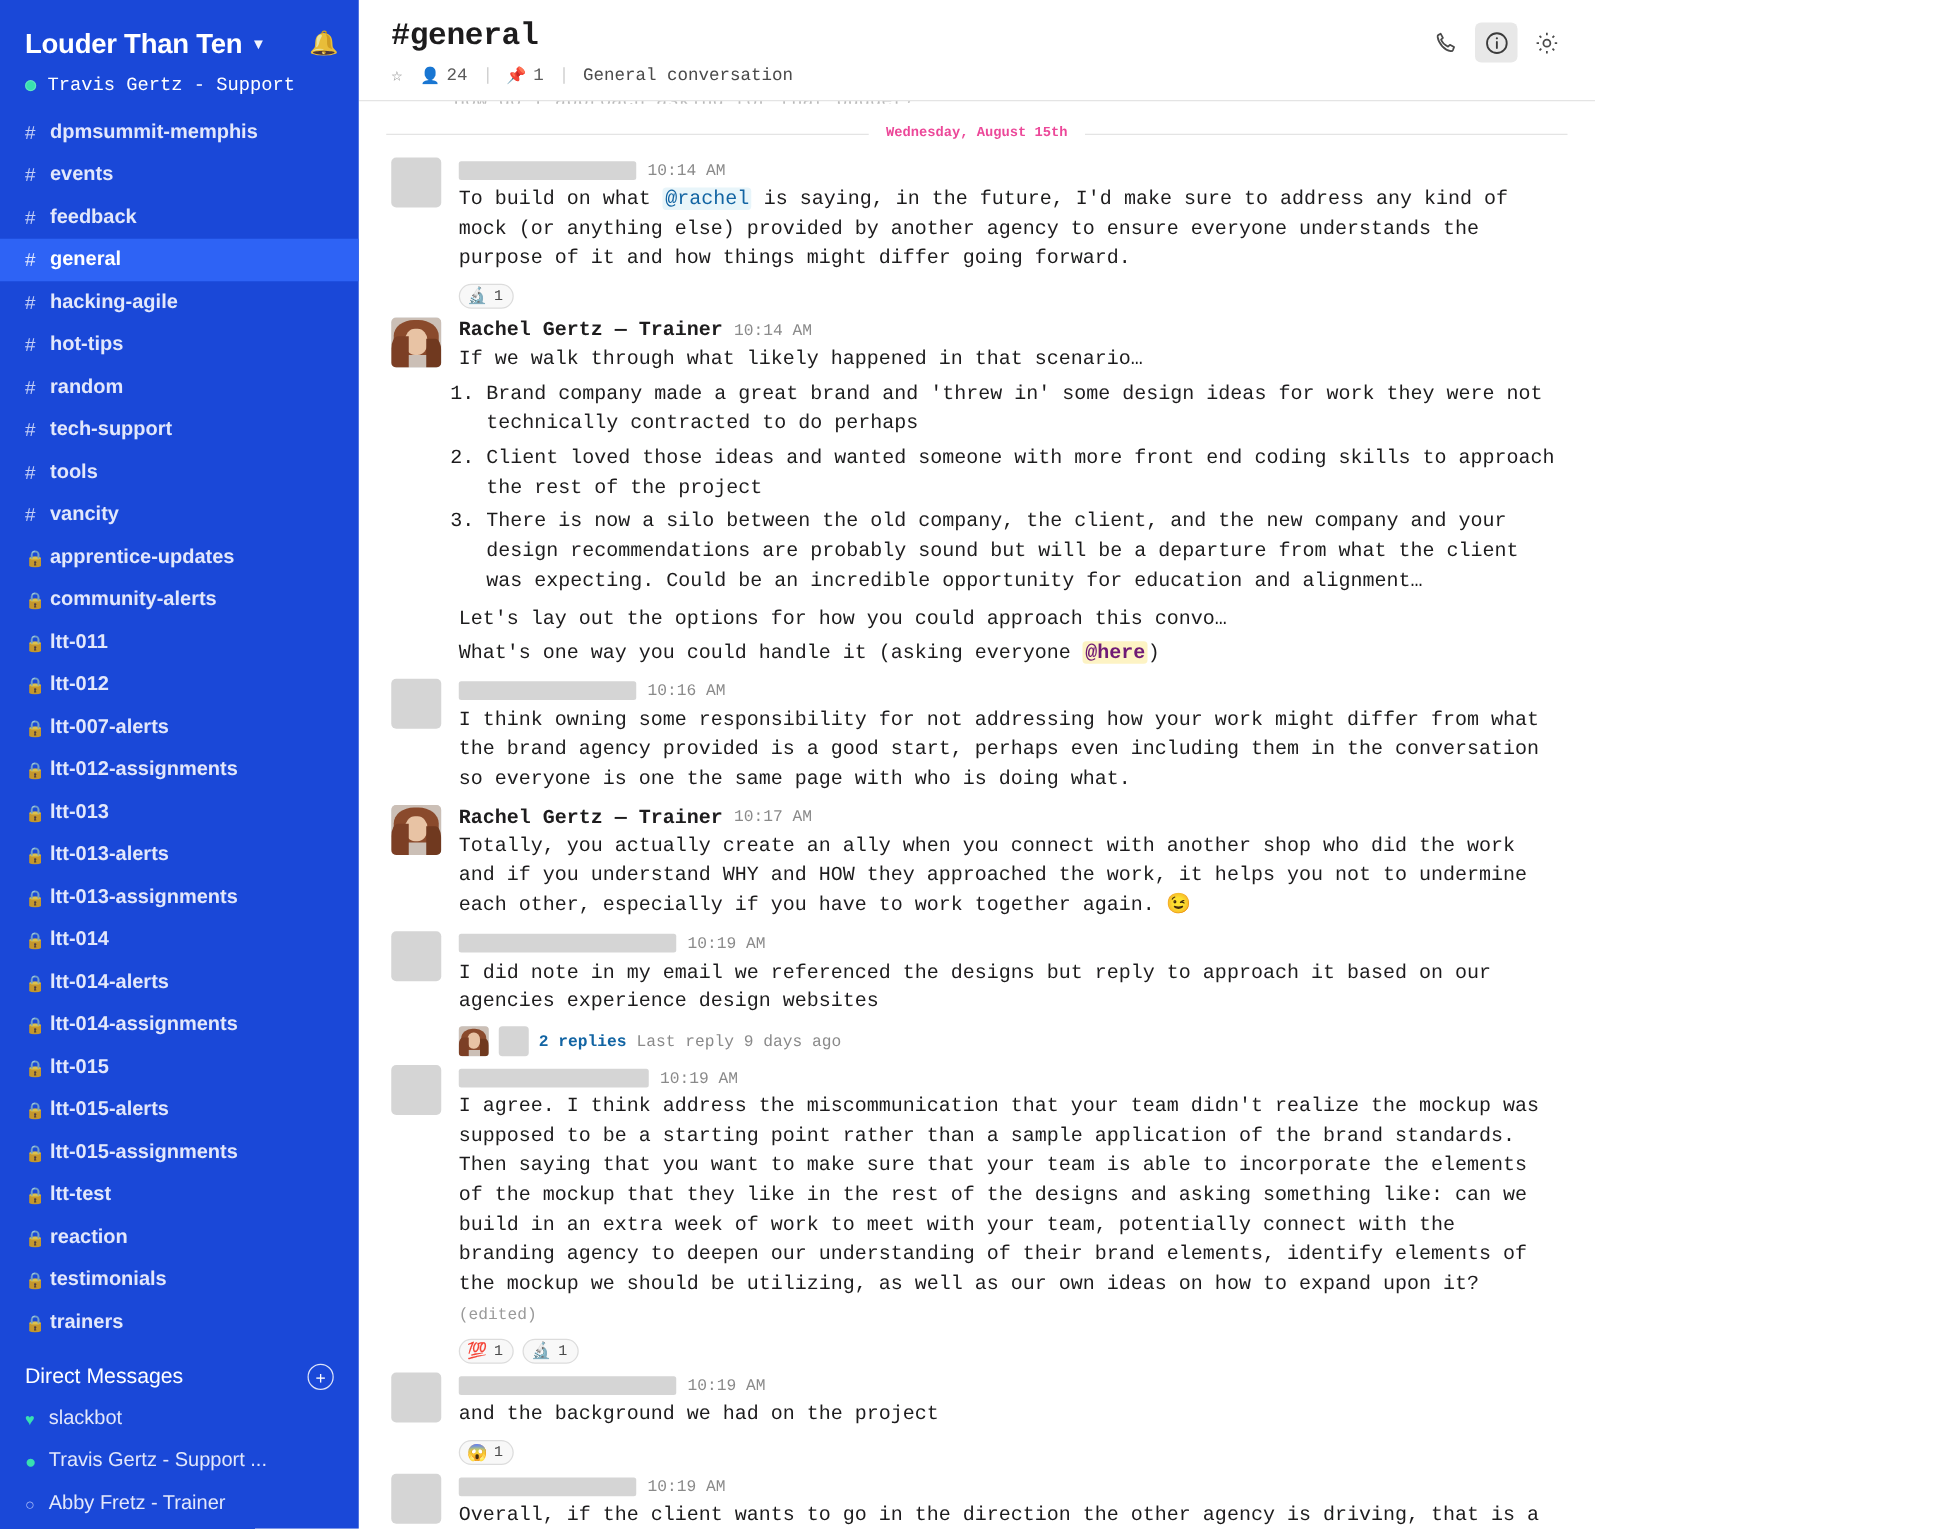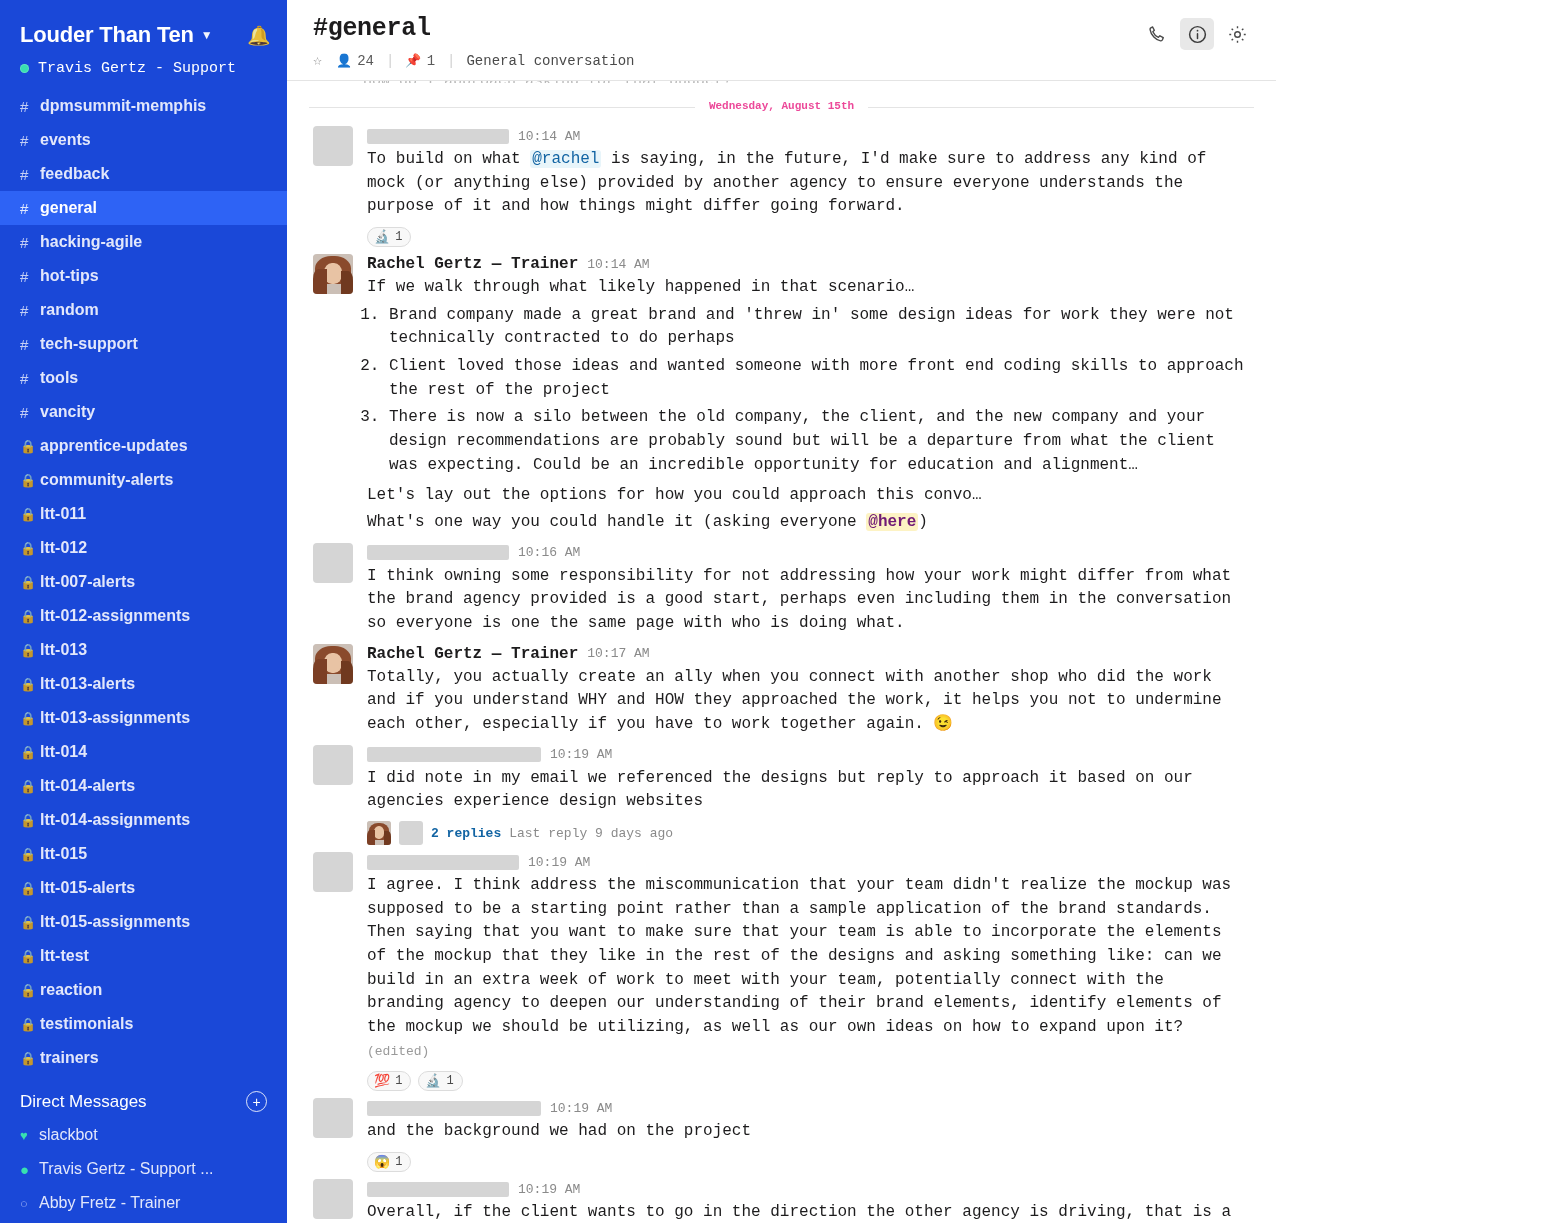--- a/index.html
+++ b/index.html
@@ -64,21 +64,20 @@
     width: 18px;
     display: inline-block;
     opacity: 0.85;
     font-size: 15px;
   }
   .ch .lockglyph { font-size: 13px; }
   .ch.active { background: #2e63f5; color: #ffffff; font-weight: normal; }
   .ch-label { margin-left: 2px; font-weight: bold; }
   .section-head {
     display: flex;
-    align-items: center;
     padding: 16px 20px 6px 20px;
     font-size: 17px;
     color: #ffffff;
   }
   .section-head .plus {
     margin-left: auto;
     width: 21px; height: 21px;
     border: 1.5px solid rgba(255,255,255,0.85);
     border-radius: 50%;
     display: flex; align-items: center; justify-content: center;

